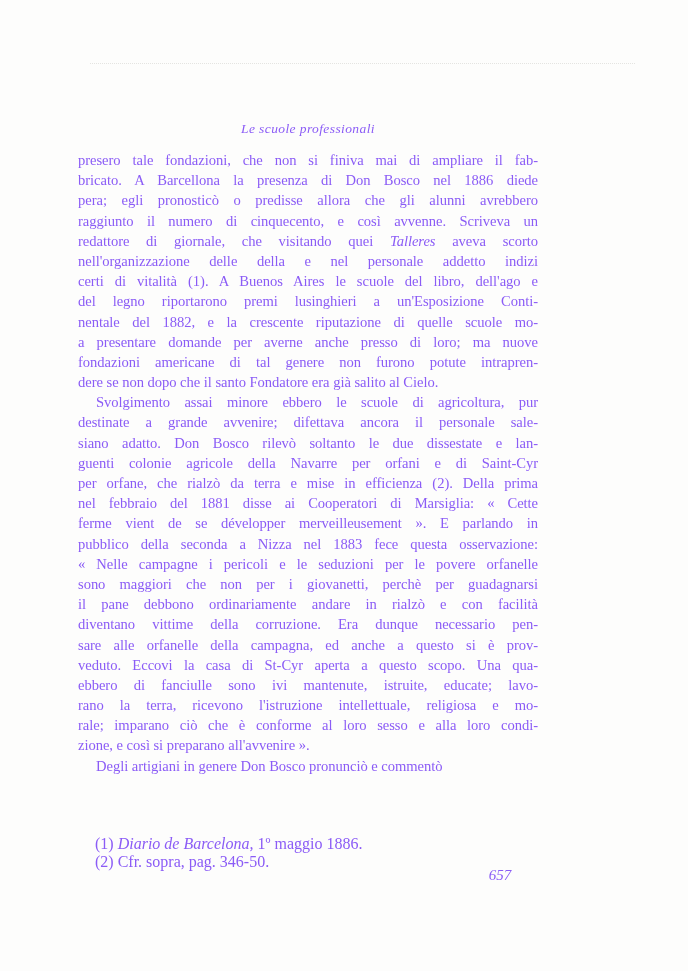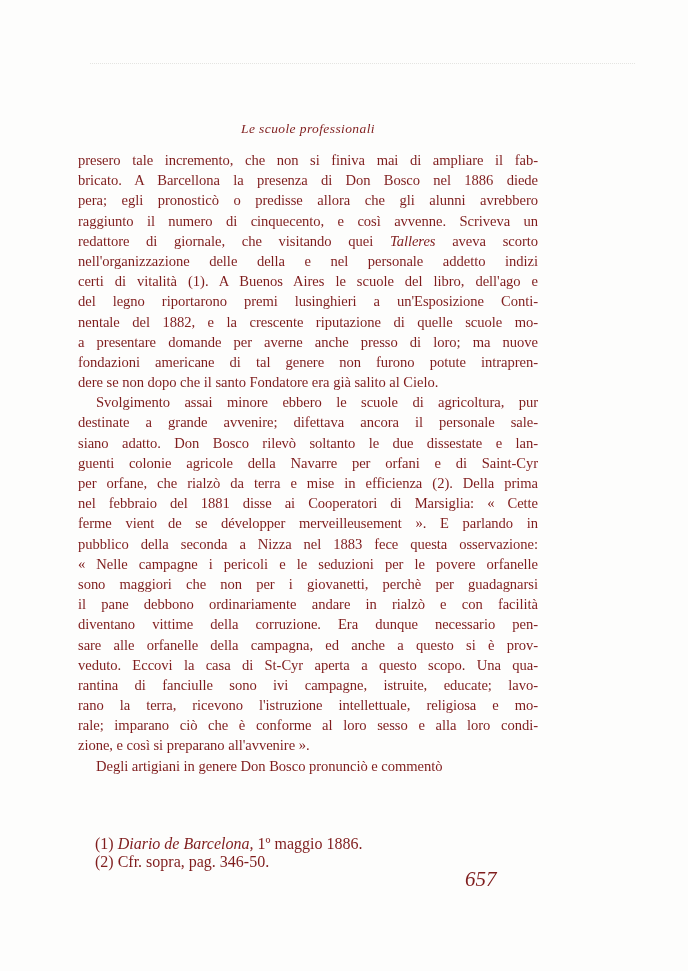--- a/index.html
+++ b/index.html
@@ -6,21 +6,21 @@
     margin: 0;
     padding: 0;
     background: #ffffff;
   }
   .page {
     position: relative;
     width: 688px;
     height: 971px;
     background: #fdfdfc;
     font-family: "Liberation Serif", serif;
-    color: #7f1d1d;
+    color: #8b5cf6;
     overflow: hidden;
   }
   .artifact-line {
     position: absolute;
     left: 90px;
     top: 63px;
     width: 545px;
     height: 0;
     border-top: 1px dotted #e4e4e1;
   }
@@ -70,32 +70,33 @@
   .footnote {
     height: 17.5px;
     line-height: 17.5px;
     font-size: 16px;
   }
   .page-number {
     position: absolute;
     left: 465px;
     top: 867px;
     width: 70px;
-    font-size: 21px;
+    text-align: center;
+    font-size: 15px;
     font-style: italic;
   }
 </style>
 </head>
 <body>
 
 <div class="page">
   <div class="artifact-line"></div>
   <div class="running-header">Le scuole professionali</div>
   <div class="body-block">
-      <div class="line j">presero tale incremento, che non si finiva mai di ampliare il fab-</div>
+      <div class="line j">presero tale fondazioni, che non si finiva mai di ampliare il fab-</div>
       <div class="line j">bricato. A Barcellona la presenza di Don Bosco nel 1886 diede</div>
       <div class="line j">pera; egli pronosticò o predisse allora che gli alunni avrebbero</div>
       <div class="line j">raggiunto il numero di cinquecento, e così avvenne. Scriveva un</div>
       <div class="line j">redattore di giornale, che visitando quei <span class="it">Talleres</span> aveva scorto</div>
       <div class="line j">nell'organizzazione delle della e nel personale addetto indizi</div>
       <div class="line j">certi di vitalità (1). A Buenos Aires le scuole del libro, dell'ago e</div>
       <div class="line j">del legno riportarono premi lusinghieri a un'Esposizione Conti-</div>
       <div class="line j">nentale del 1882, e la crescente riputazione di quelle scuole mo-</div>
       <div class="line j">a presentare domande per averne anche presso di loro; ma nuove</div>
       <div class="line j">fondazioni americane di tal genere non furono potute intrapren-</div>
@@ -107,21 +108,21 @@
       <div class="line j">per orfane, che rialzò da terra e mise in efficienza (2). Della prima</div>
       <div class="line j">nel febbraio del 1881 disse ai Cooperatori di Marsiglia: « Cette</div>
       <div class="line j">ferme vient de se développer merveilleusement ». E parlando in</div>
       <div class="line j">pubblico della seconda a Nizza nel 1883 fece questa osservazione:</div>
       <div class="line j">« Nelle campagne i pericoli e le seduzioni per le povere orfanelle</div>
       <div class="line j">sono maggiori che non per i giovanetti, perchè per guadagnarsi</div>
       <div class="line j">il pane debbono ordinariamente andare in rialzò e con facilità</div>
       <div class="line j">diventano vittime della corruzione. Era dunque necessario pen-</div>
       <div class="line j">sare alle orfanelle della campagna, ed anche a questo si è prov-</div>
       <div class="line j">veduto. Eccovi la casa di St-Cyr aperta a questo scopo. Una qua-</div>
-      <div class="line j">rantina di fanciulle sono ivi campagne, istruite, educate; lavo-</div>
+      <div class="line j">ebbero di fanciulle sono ivi mantenute, istruite, educate; lavo-</div>
       <div class="line j">rano la terra, ricevono l'istruzione intellettuale, religiosa e mo-</div>
       <div class="line j">rale; imparano ciò che è conforme al loro sesso e alla loro condi-</div>
       <div class="line">zione, e così si preparano all'avvenire ».</div>
       <div class="line indent">Degli artigiani in genere Don Bosco pronunciò e commentò</div>
     </div>
   <div class="footnotes">
       <div class="footnote">(1) <span class="it">Diario de Barcelona,</span> 1º maggio 1886.</div>
       <div class="footnote">(2) Cfr. sopra, pag. 346-50.</div>
     </div>
   <div class="page-number">657</div>

